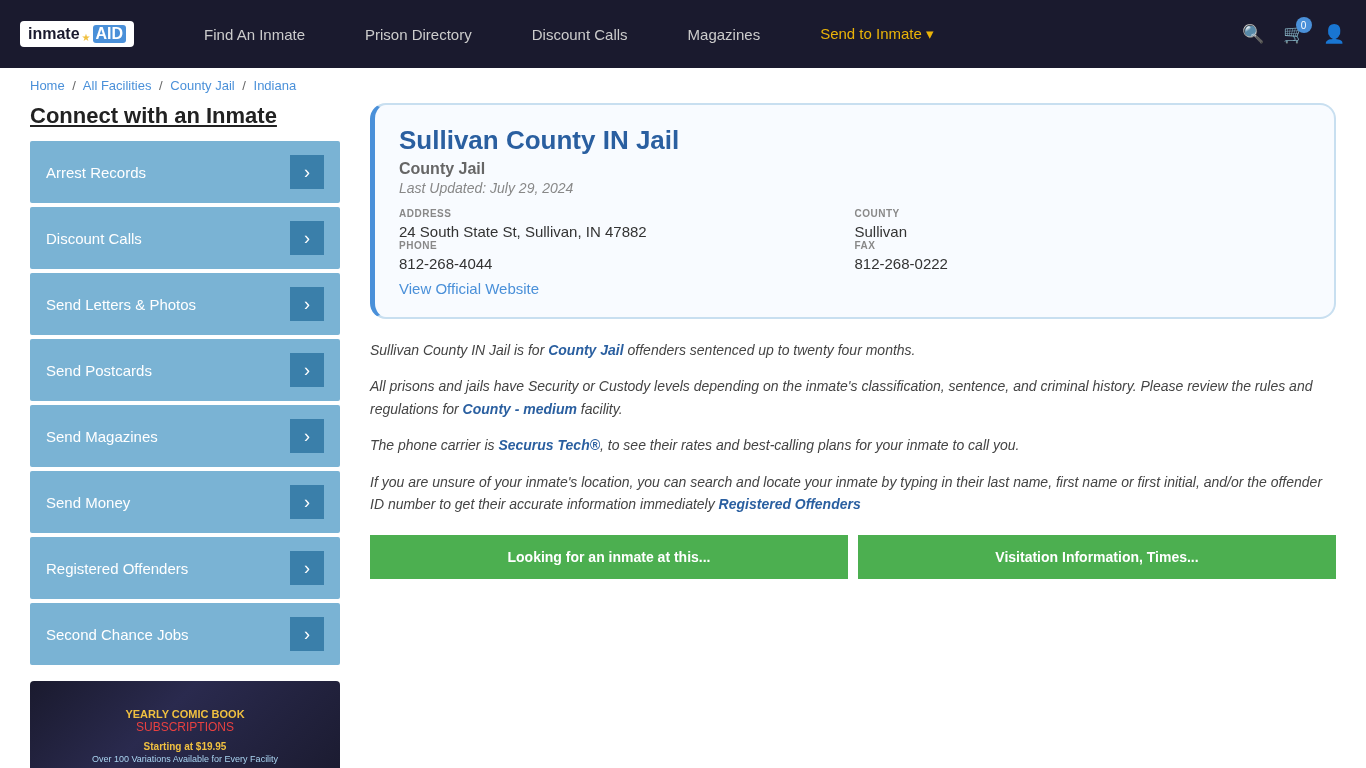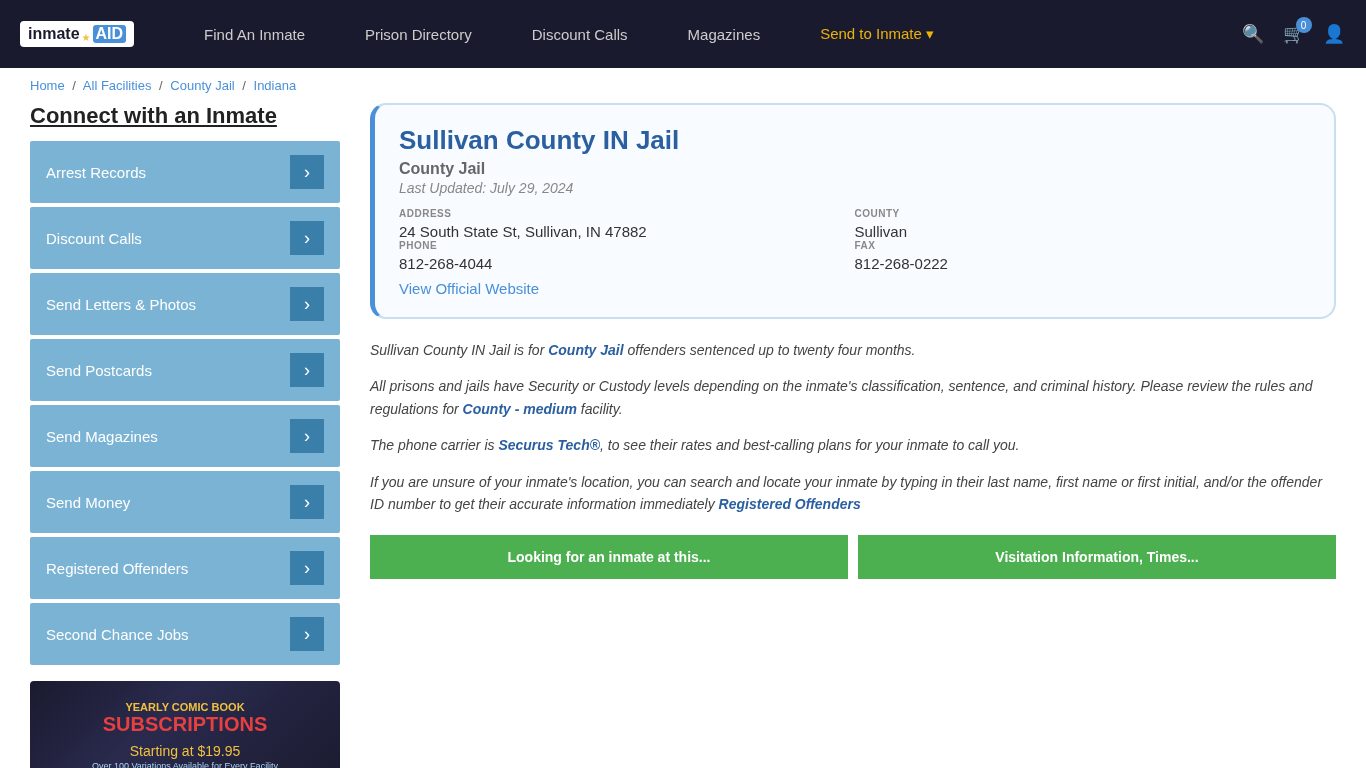--- a/index.html
+++ b/index.html
@@ -133,22 +133,22 @@
       background: linear-gradient(135deg, #1a1a2e 0%, #2a2a4e 40%, #1a1a2e 100%);
       border-radius: 4px;
       display: flex;
       flex-direction: column;
       align-items: center;
       justify-content: center;
       padding: 10px;
       text-align: center;
     }
     .ad-title1 { color: #f0c040; font-size: 11px; font-weight: 900; text-transform: uppercase; }
-    .ad-title2 { color: #e84040; font-size: 20px; font-weight: 700; text-transform: uppercase; }
-    .ad-sub { color: #f0c040; font-size: 14px; font-weight: normal; margin-top: 7px; }
+    .ad-title2 { color: #e84040; font-size: 12px; font-weight: 400; text-transform: uppercase; }
+    .ad-sub { color: #f0c040; font-size: 10px; font-weight: bold; margin-top: 7px; }
     .ad-desc { color: #aad4f0; font-size: 9px; margin-top: 2px; }
 
     
     .content {
       flex: 1;
       min-width: 0;
     }
     .facility-card {
       border: 2px solid #c8dff0;
       border-left: 5px solid #4a90d9;

